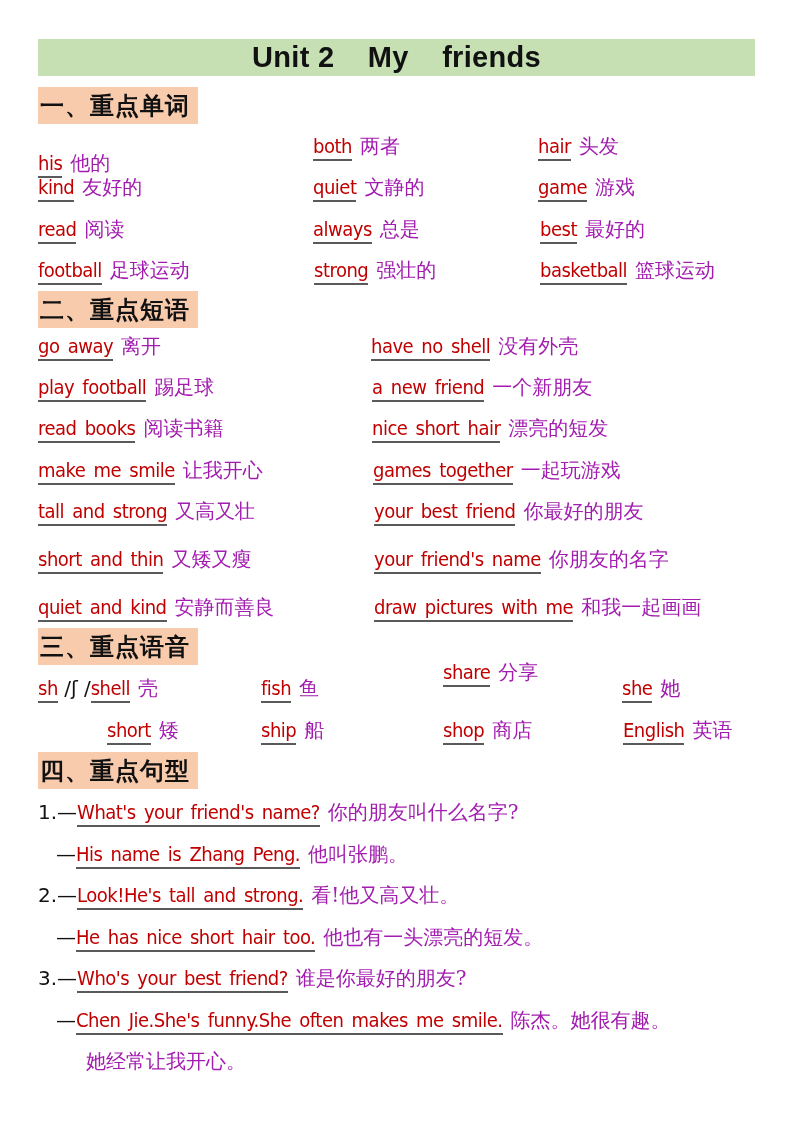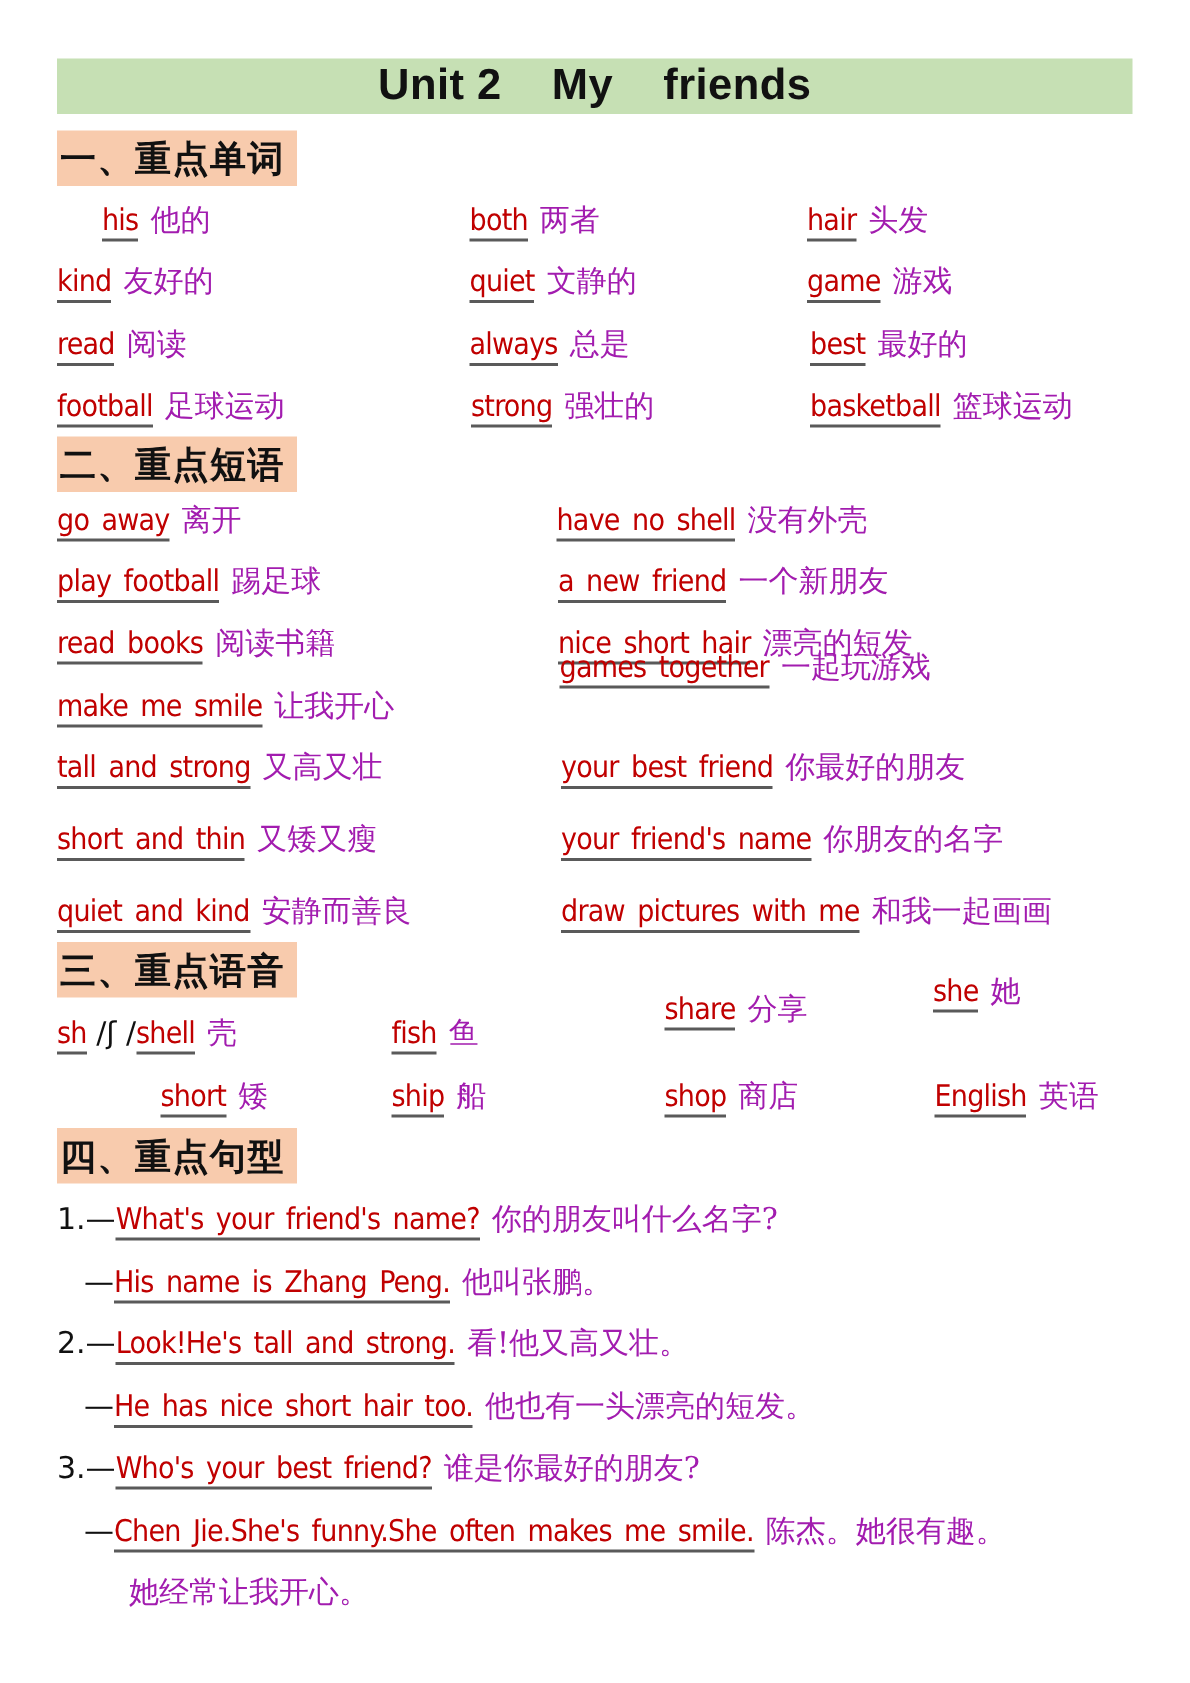--- a/index.html
+++ b/index.html
@@ -22,21 +22,21 @@
 <body>
 
 <div class="title-bar">
   <span>Unit 2    My    friends</span>
 </div>
 
 <div class="section-head" style="top:87px;">
   <span>一、重点单词</span>
 </div>
 
-<div class="item" style="left:38px; top:133px;margin-left:30px;">
+<div class="item" style="left:38px; top:150px;">
     <span class="en">his</span>
     <span class="zh">他的</span>
   </div>
 <div class="item" style="left:313px; top:133px;">
     <span class="en">both</span>
     <span class="zh">两者</span>
   </div>
 <div class="item" style="left:538px; top:133px;">
     <span class="en">hair</span>
     <span class="zh">头发</span>
@@ -109,21 +109,21 @@
   </div>
 <div class="item" style="left:372px; top:415px;">
     <span class="en">nice short hair</span>
     <span class="zh">漂亮的短发</span>
   </div>
 
 <div class="item" style="left:38px; top:457px;">
     <span class="en">make me smile</span>
     <span class="zh">让我开心</span>
   </div>
-<div class="item" style="left:373px; top:431px;">
+<div class="item" style="left:373px; top:457px;">
     <span class="en">games together</span>
     <span class="zh">一起玩游戏</span>
   </div>
 
 <div class="item" style="left:38px; top:498px;">
     <span class="en">tall and strong</span>
     <span class="zh">又高又壮</span>
   </div>
 <div class="item" style="left:374px; top:498px;">
     <span class="en">your best friend</span>
@@ -159,21 +159,21 @@
   <span class="zh">壳</span>
 </div>
 <div class="item" style="left:261px; top:675px;">
     <span class="en">fish</span>
     <span class="zh">鱼</span>
   </div>
 <div class="item" style="left:443px; top:659px;">
     <span class="en">share</span>
     <span class="zh">分享</span>
   </div>
-<div class="item" style="left:622px; top:647px;">
+<div class="item" style="left:622px; top:675px;">
     <span class="en">she</span>
     <span class="zh">她</span>
   </div>
 
 <div class="item" style="left:107px; top:717px;">
     <span class="en">short</span>
     <span class="zh">矮</span>
   </div>
 <div class="item" style="left:261px; top:717px;">
     <span class="en">ship</span>

